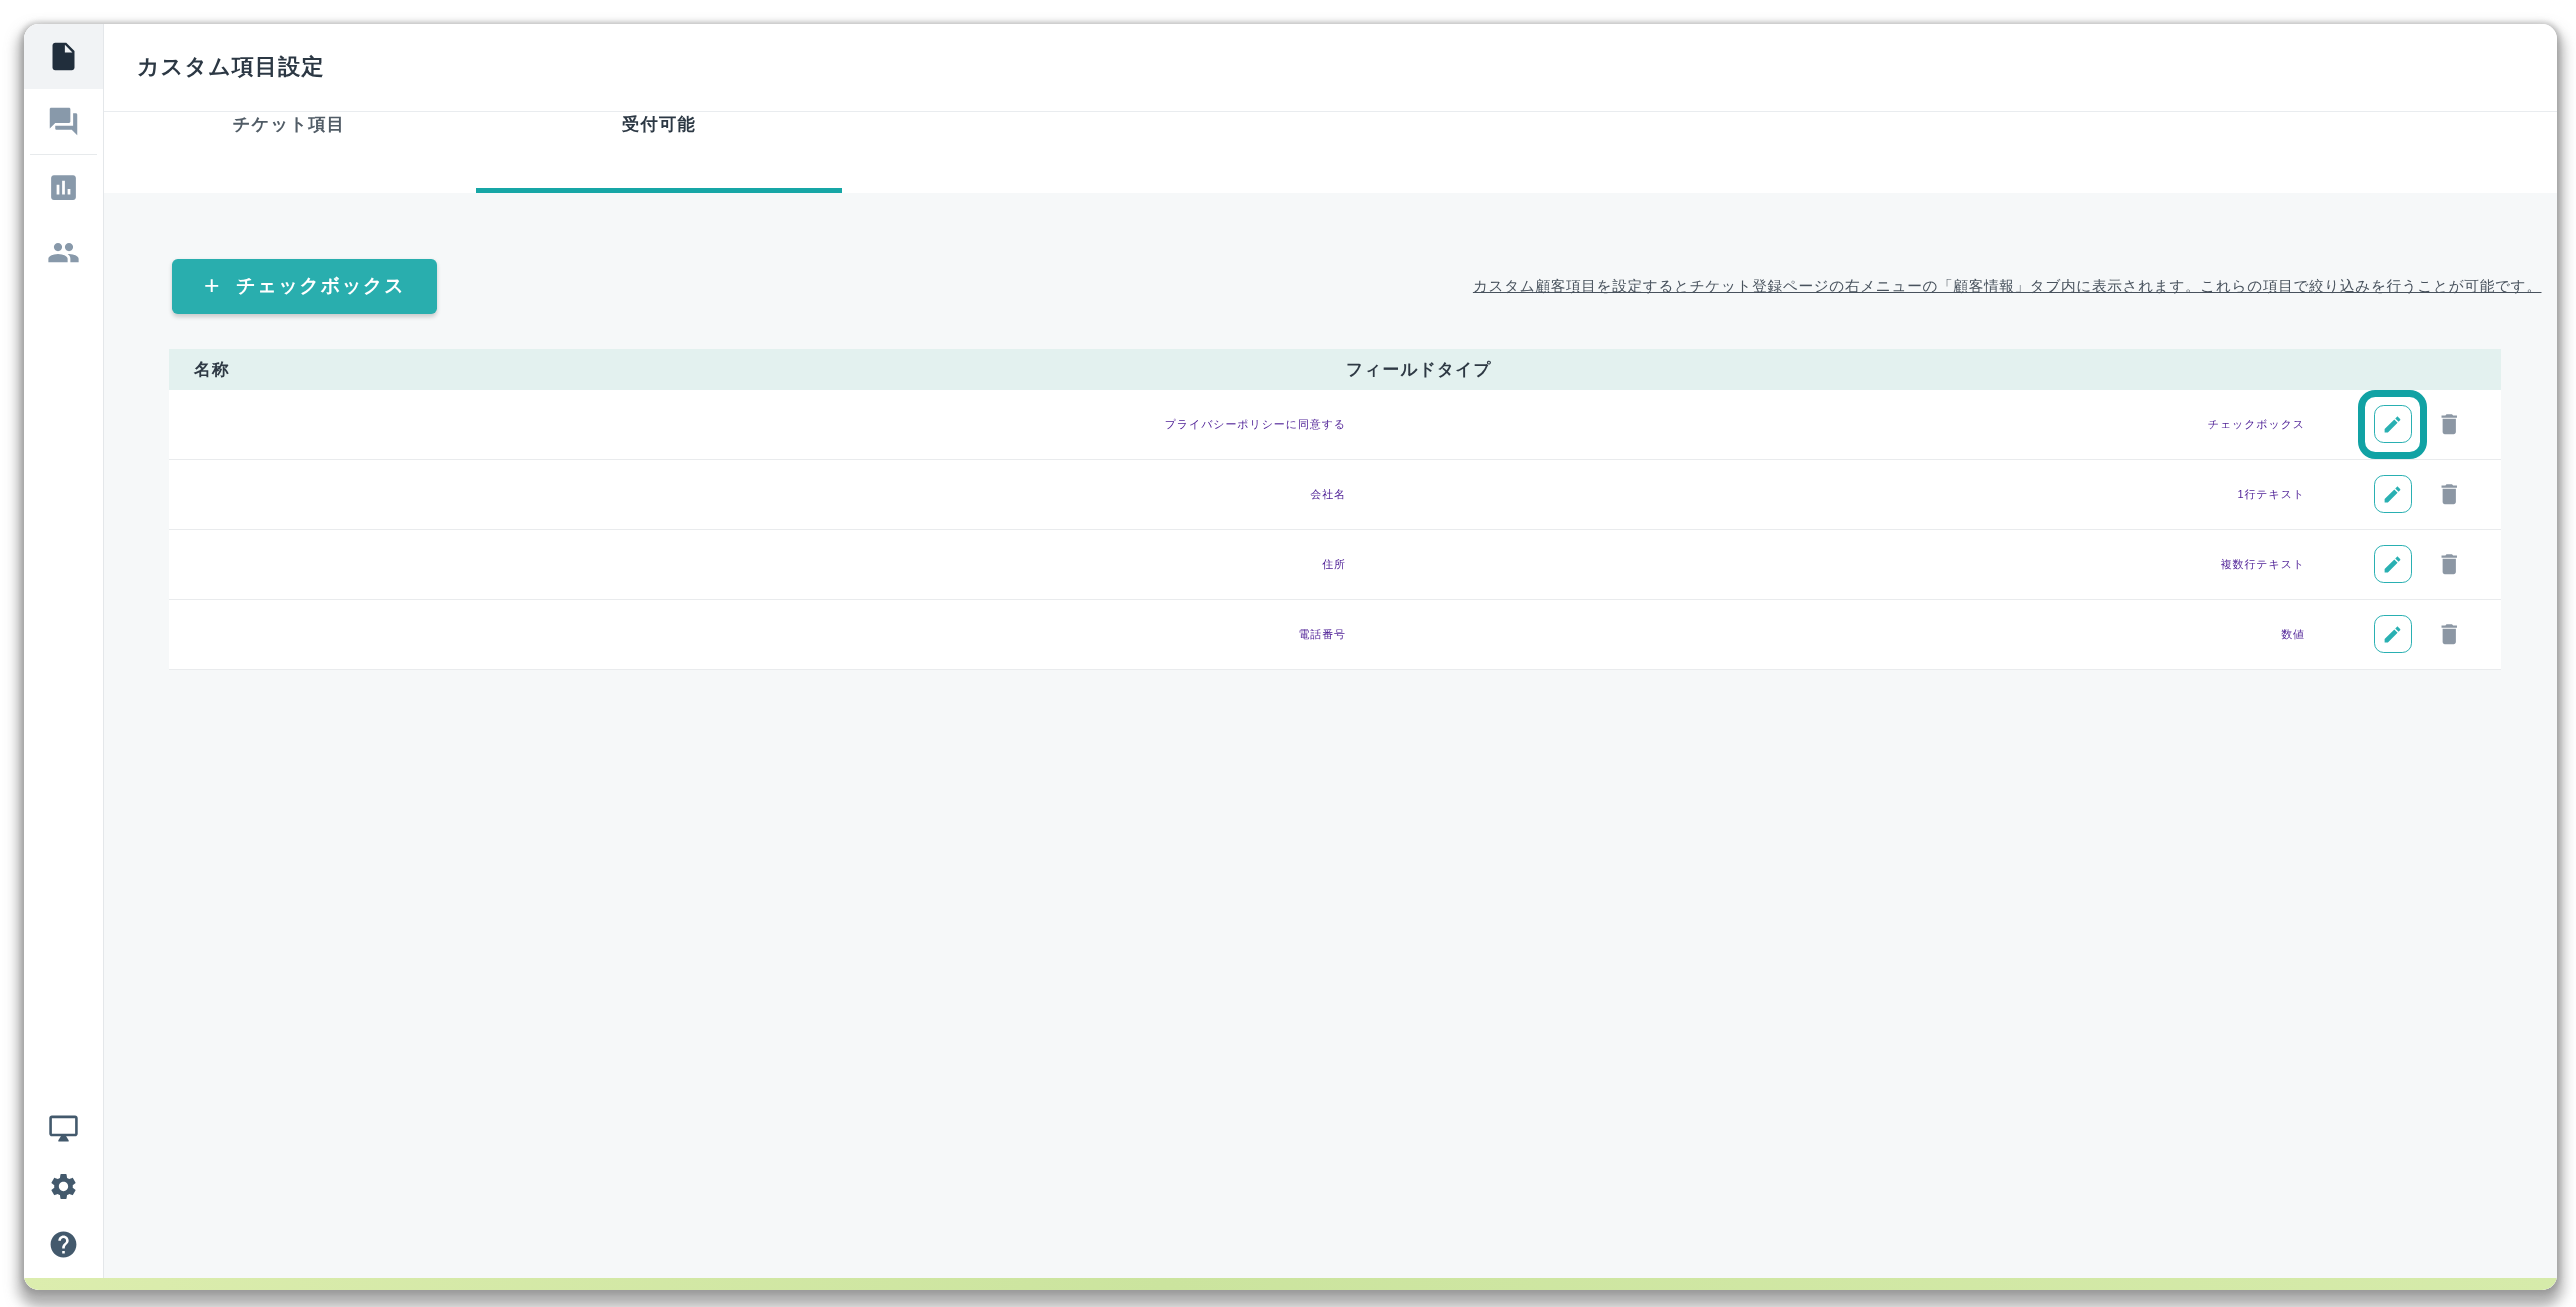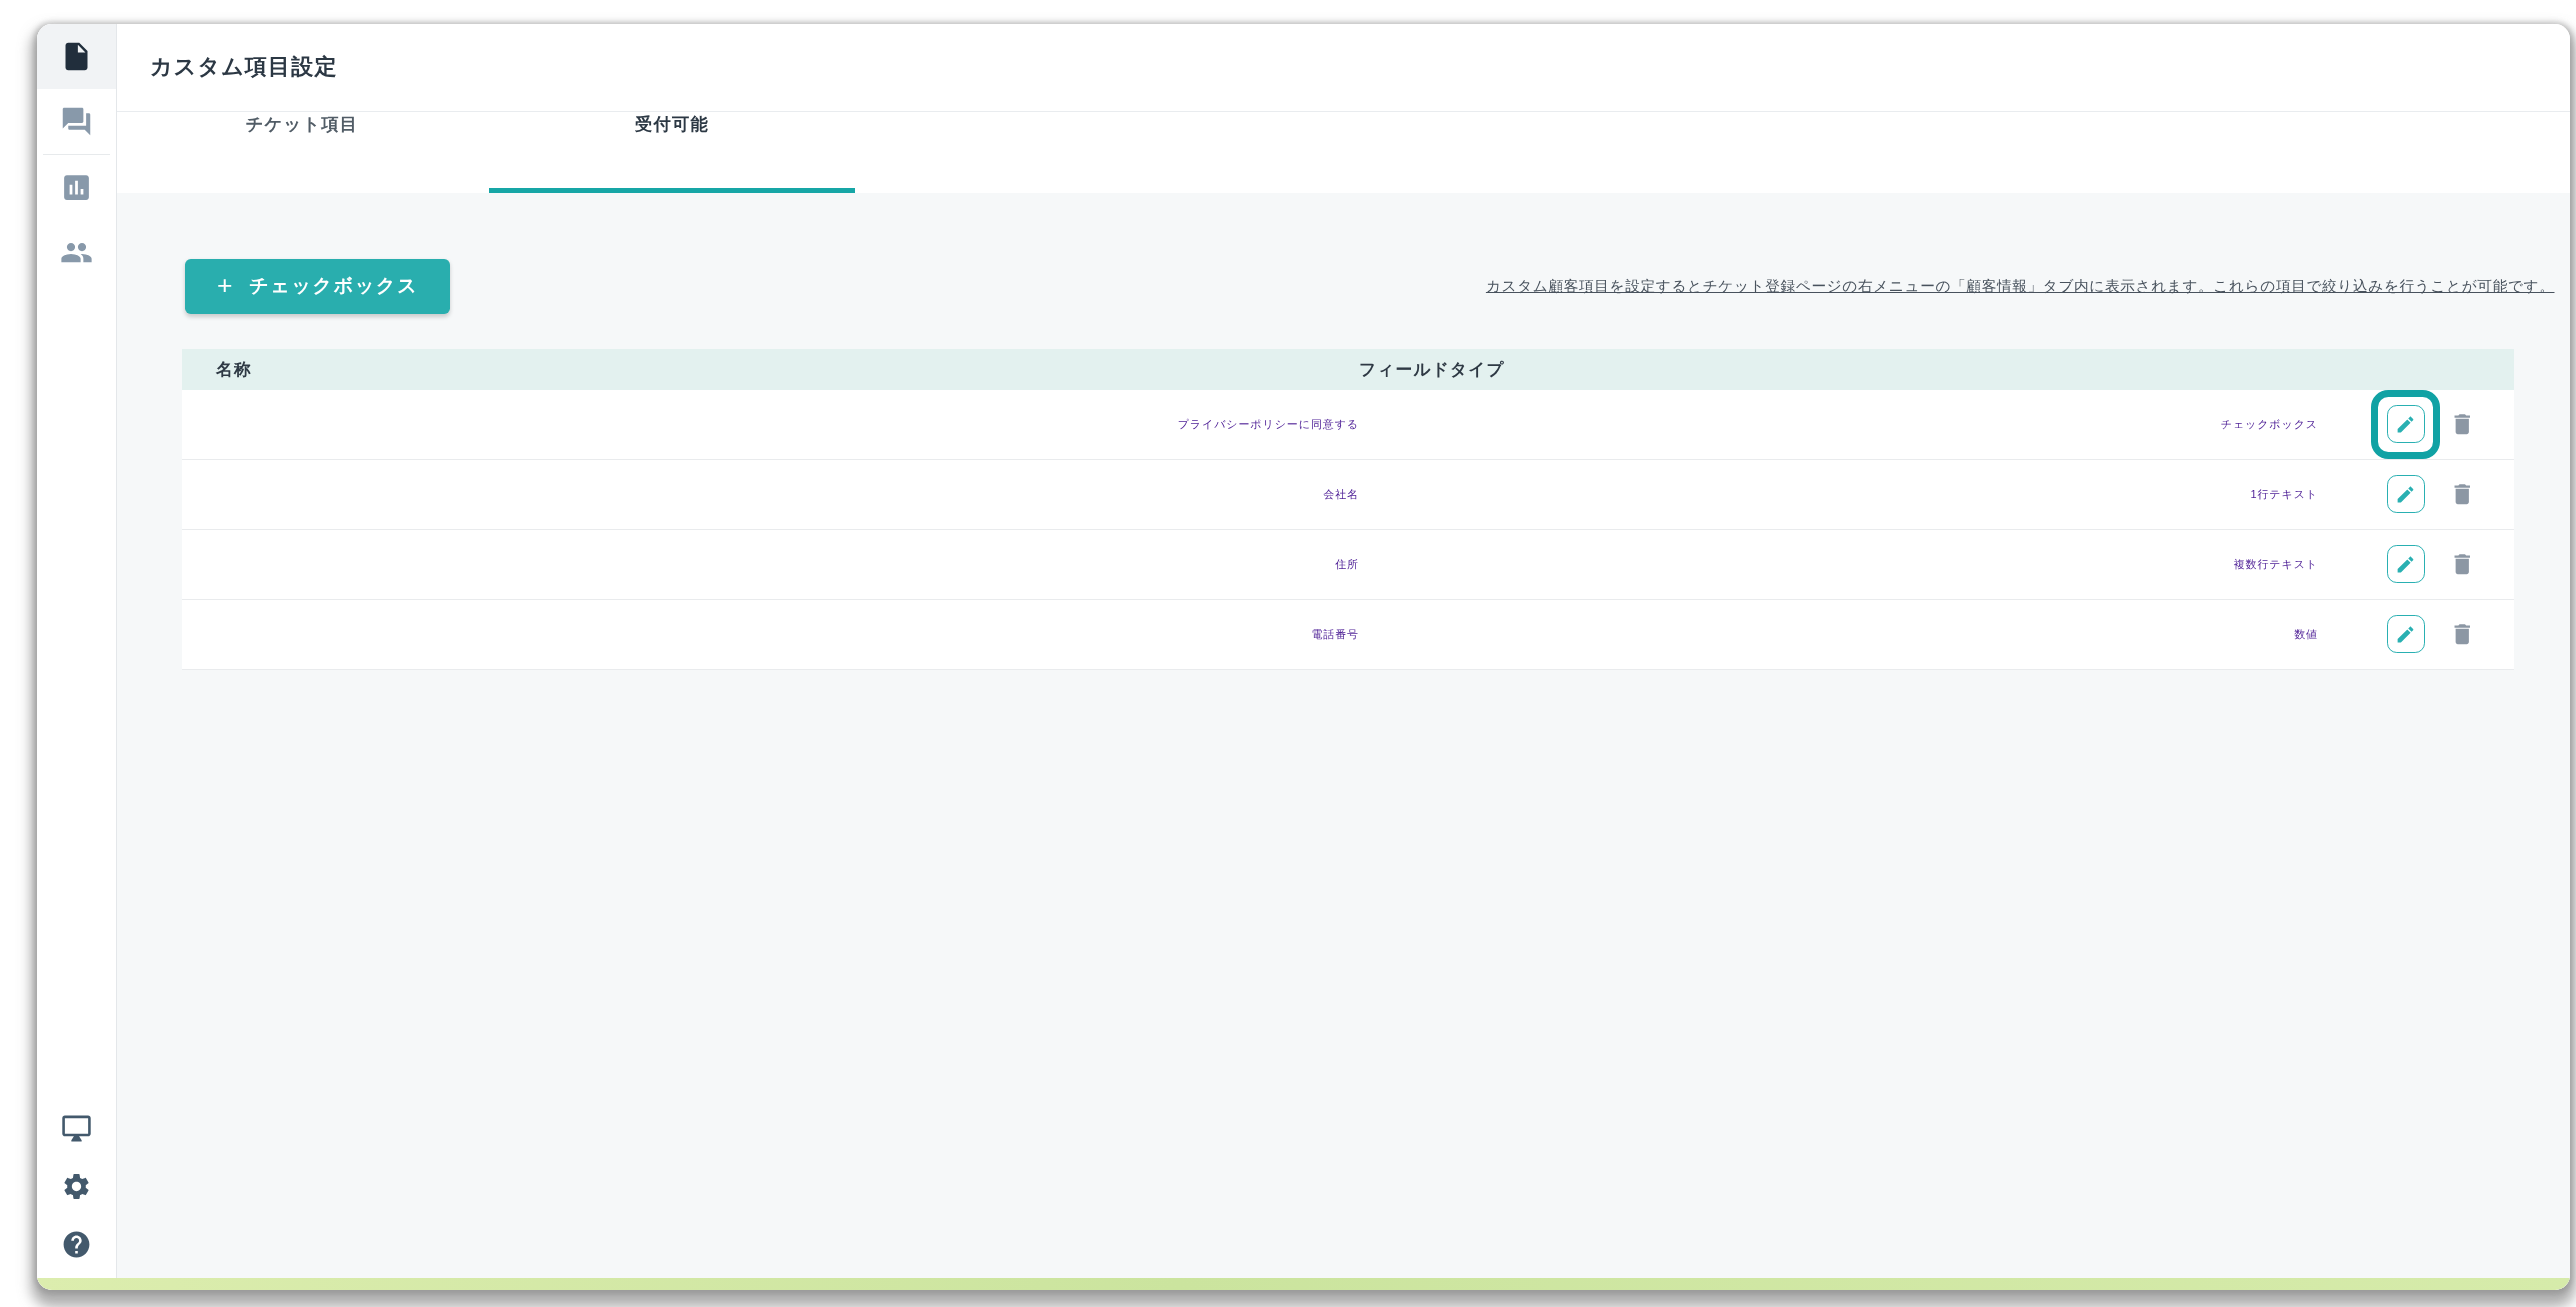--- a/index.html
+++ b/index.html
@@ -6,21 +6,21 @@
     --accent-teal:#29aeae; --tab-underline:#16a6a6; --table-header-bg:#e3f1ef;
     --highlight-ring:#11a2a4; --status-green:#4bd058; --notification-red:#d53737;
     --bottom-bar-green:#cfe5a2;
   }
   *{box-sizing:border-box; margin:0; padding:0;}
   html,body{width:2576px; height:1308px; overflow:hidden;}
   body{background:#ffffff; font-family:"Liberation Sans","DejaVu Sans",sans-serif; position:relative;}
 
   
   .window{
-    position:absolute; left:37px; top:23.6px; width:2533px; height:1266px;
+    position:absolute; left:24px; top:23.6px; width:2533px; height:1266px;
     background:#ffffff; border-radius:15px; overflow:hidden;
     box-shadow:0 10.4px 12.7px 5.8px rgba(110,110,110,.55), 0 1.2px 5.8px 2.3px rgba(140,140,140,.38);
     display:flex;
   }
   .bottom-bar{
     position:absolute; left:0; right:0; bottom:0; height:11.5px; z-index:9;
     background:linear-gradient(90deg,#dcedae,#cbe49e 45%,#d6ebaa);
   }
 
   
@@ -71,21 +71,21 @@
     background:var(--accent-teal); color:#fff; font-family:inherit;
     font-size:19px; font-weight:bold; letter-spacing:1.7px;
     display:flex; align-items:center; gap:15px;
     box-shadow:0 2.3px 4.6px rgba(0,0,0,.18);}
   .create-plus{font-size:26.5px; font-weight:normal; line-height:1; margin-top:-2.3px;}
   .page-desc{font-size:14.7px; color:#48525d; letter-spacing:0.6px;text-decoration:underline;}
 
   .table{margin:35px 56px 0 65px; background:#fff;}
   .thead{height:41px; background:var(--table-header-bg); display:flex; align-items:center;}
   .th{font-size:16.7px; font-weight:bold; color:#2e3944; letter-spacing:1.2px;}
-  .col-name{width:1177px; padding-left:34px;}
+  .col-name{width:1177px; padding-left:25px;}
   .col-type{flex:1;}
   .trow{height:70px; display:flex; align-items:center; background:#fff; border-bottom:0.6px solid #e9ebed;}
   .cell{font-size:11px; color:#4c1d95; letter-spacing:0.9px;text-align:right;}
   .actions{width:196px; display:flex; align-items:center; justify-content:flex-end; gap:24px; padding-right:39px;}
   .edit-wrap{position:relative; width:38px; height:38px;}
   .edit-btn{width:38px; height:38px; border:1.7px solid #29b0b2; border-radius:9.8px; background:transparent;
     display:flex; align-items:center; justify-content:center; cursor:pointer; position:relative; z-index:2;}
   .edit-btn svg{width:21px; height:21px; color:#29b0b2;}
   .ring{position:absolute; left:-15.5px; top:-15.5px; width:69px; height:69px;
     border:7.5px solid var(--highlight-ring); border-radius:17.3px; z-index:3; pointer-events:none;}

